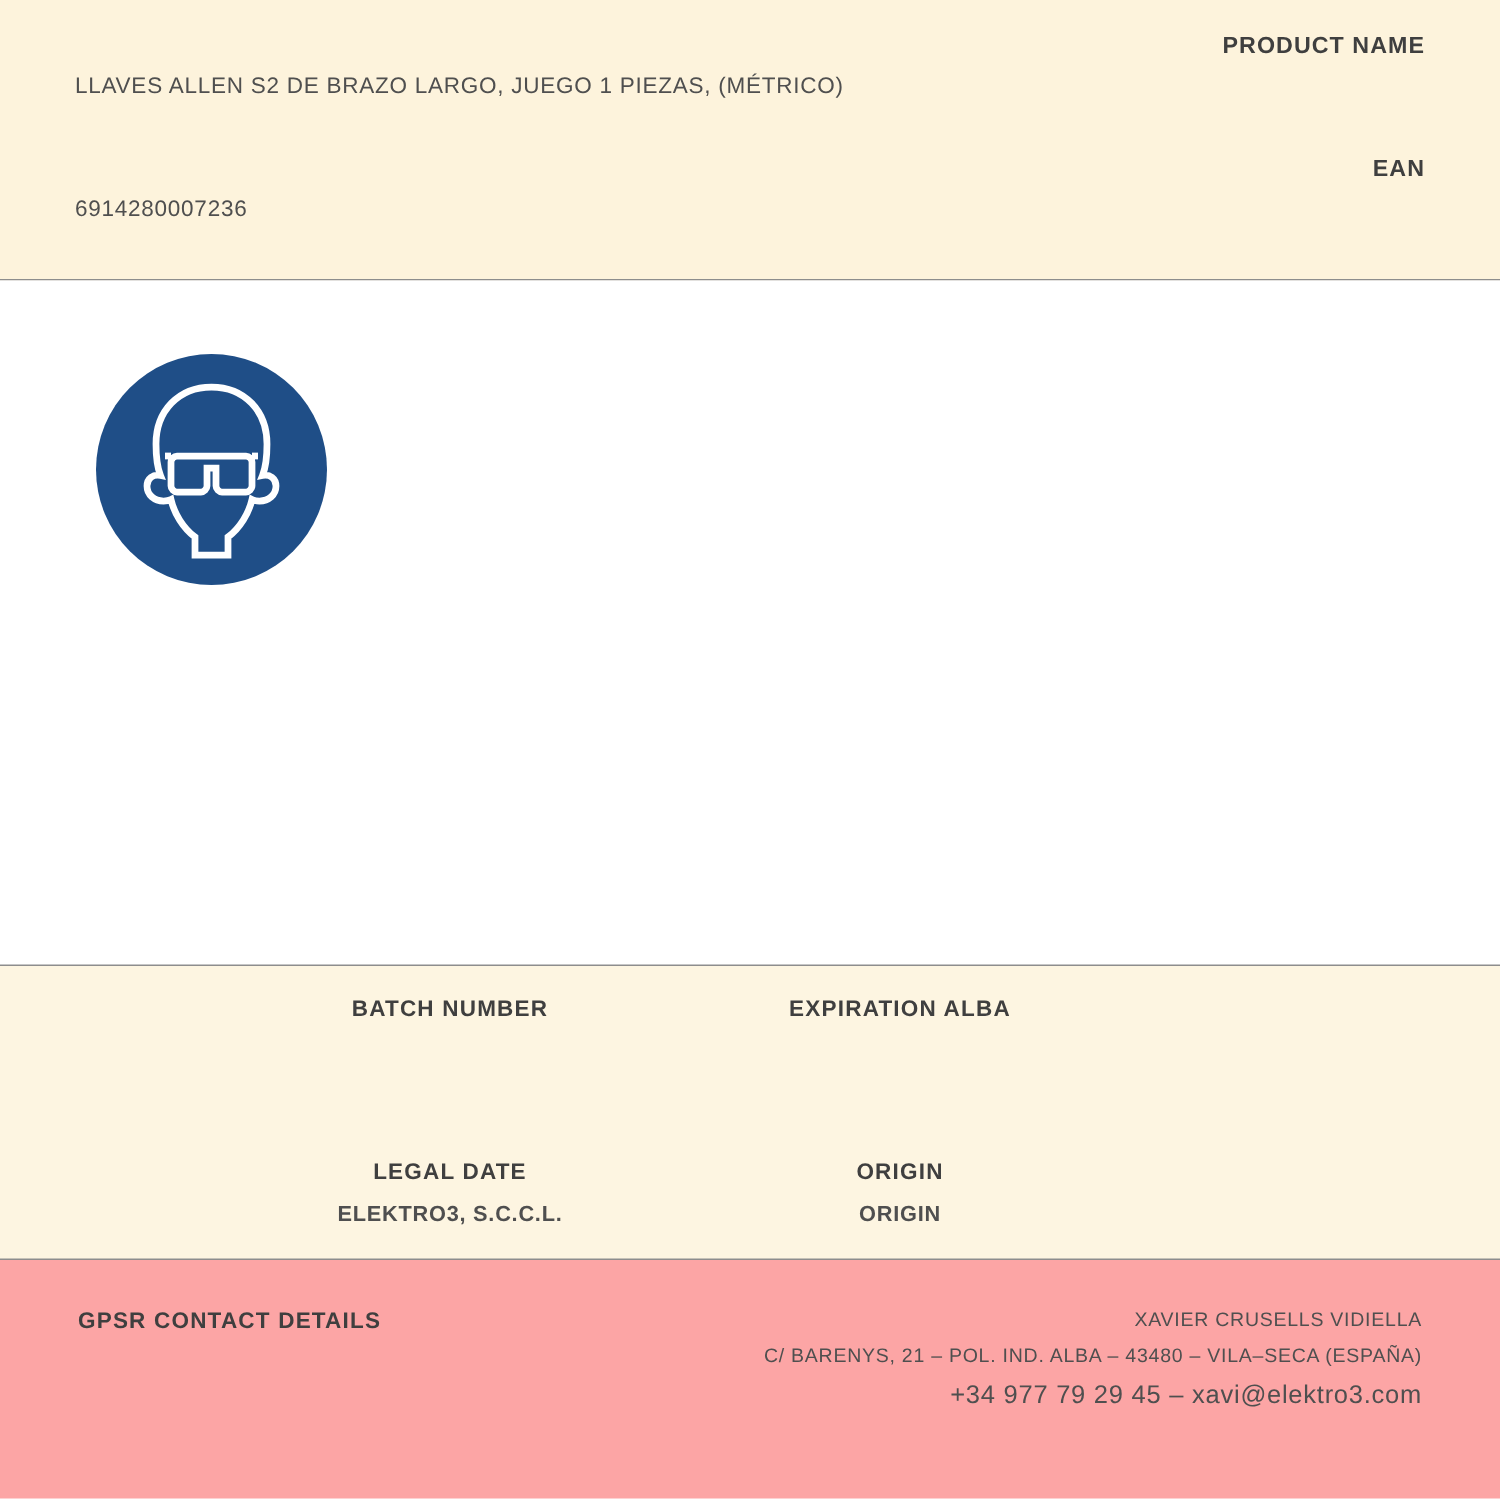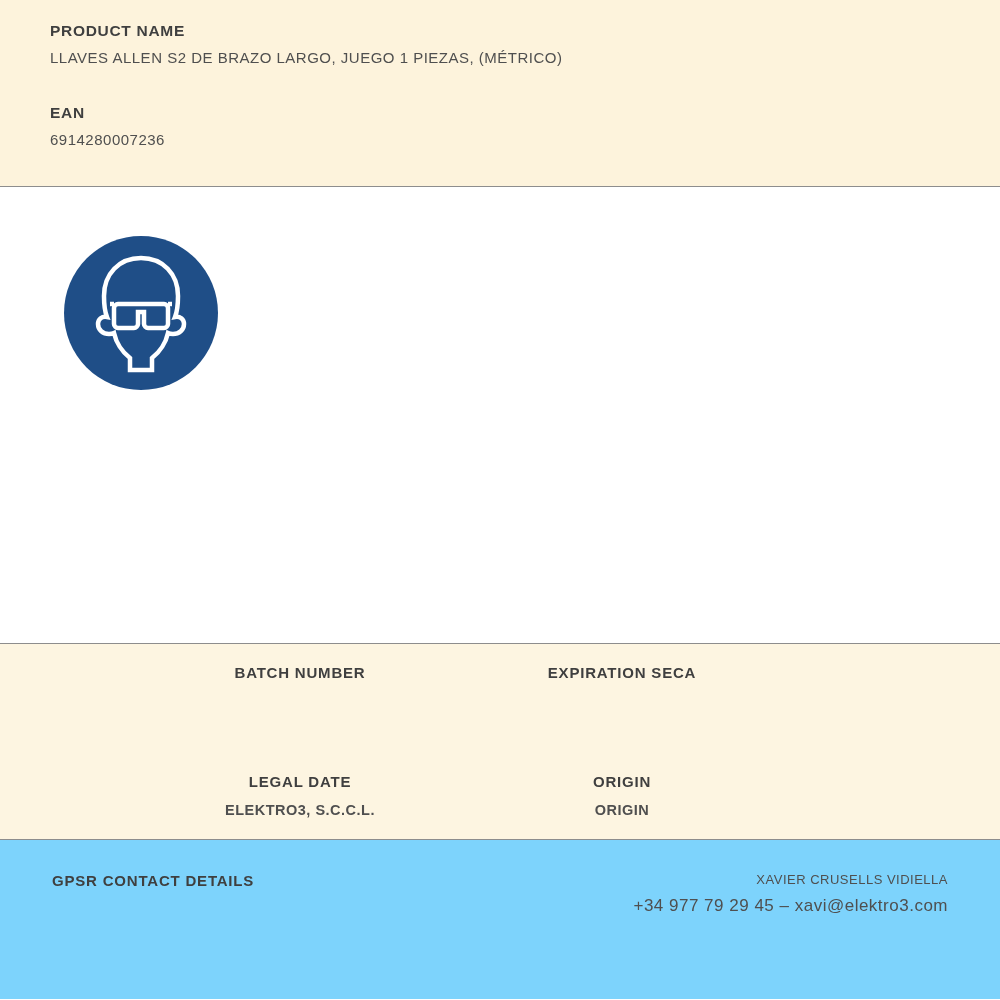--- a/index.html
+++ b/index.html
@@ -28,20 +28,21 @@
     box-sizing: border-box;
     border-bottom: 1px solid #8d8d8d;
     height: 187px;
   }
   .field-label {
     font-size: 15.5px;
     font-weight: bold;
     letter-spacing: 0.7px;
     color: #3f3f3f;
     margin: 0 0 9px 0;
+    text-align: right;
   }
   .field-value {
     font-size: 15px;
     letter-spacing: 0.5px;
     color: #4f4f4f;
     margin: 0;
   }
   .field-group + .field-group {
     margin-top: 38px;
   }
@@ -63,21 +64,20 @@
   
   .info-block {
     background: #fdf5e1;
     box-sizing: border-box;
     border-bottom: 1px solid #8d8d8d;
     height: 196px;
     padding-top: 20px;
   }
   .info-row {
     display: flex;
-    gap: 22px;
   }
   .info-cell {
     width: 300px;
     text-align: center;
     box-sizing: border-box;
   }
   .info-cell.first { margin-left: 150px; }
   .cell-label {
     font-size: 15px;
     font-weight: bold;
@@ -90,21 +90,21 @@
     letter-spacing: 0.5px;
     color: #4f4f4f;
     margin: 12px 0 0 0;
     min-height: 18px;
     font-weight: bold;
   }
   .info-row.second { margin-top: 62px; }
 
   
   .footer {
-    background: #7dd3fc;
+    background: #fca5a5;
     box-sizing: border-box;
     height: 159px;
     padding: 32px 52px 0 52px;
     display: flex;
     justify-content: space-between;
     align-items: flex-start;
   }
   .footer-label {
     font-size: 15px;
     font-weight: bold;
@@ -154,37 +154,38 @@
     </svg>
   </div>
 
   <div class="info-block">
     <div class="info-row">
       <div class="info-cell first">
         <p class="cell-label">BATCH NUMBER</p>
         <p class="cell-value"></p>
       </div>
       <div class="info-cell">
-        <p class="cell-label">EXPIRATION SECA</p>
+        <p class="cell-label">EXPIRATION ALBA</p>
         <p class="cell-value"></p>
       </div>
     </div>
     <div class="info-row second">
       <div class="info-cell first">
         <p class="cell-label">LEGAL DATE</p>
         <p class="cell-value">ELEKTRO3, S.C.C.L.</p>
       </div>
       <div class="info-cell">
         <p class="cell-label">ORIGIN</p>
         <p class="cell-value">ORIGIN</p>
       </div>
     </div>
   </div>
 
   <div class="footer">
     <p class="footer-label">GPSR CONTACT DETAILS</p>
     <div class="footer-lines">
       <p class="footer-line">XAVIER CRUSELLS VIDIELLA</p>
+      <p class="footer-line">C/ BARENYS, 21 – POL. IND. ALBA – 43480 – VILA–SECA (ESPAÑA)</p>
       <p class="footer-line small">+34 977 79 29 45 – xavi@elektro3.com</p>
     </div>
   </div>
 
 </div>
 
 </body></html>

